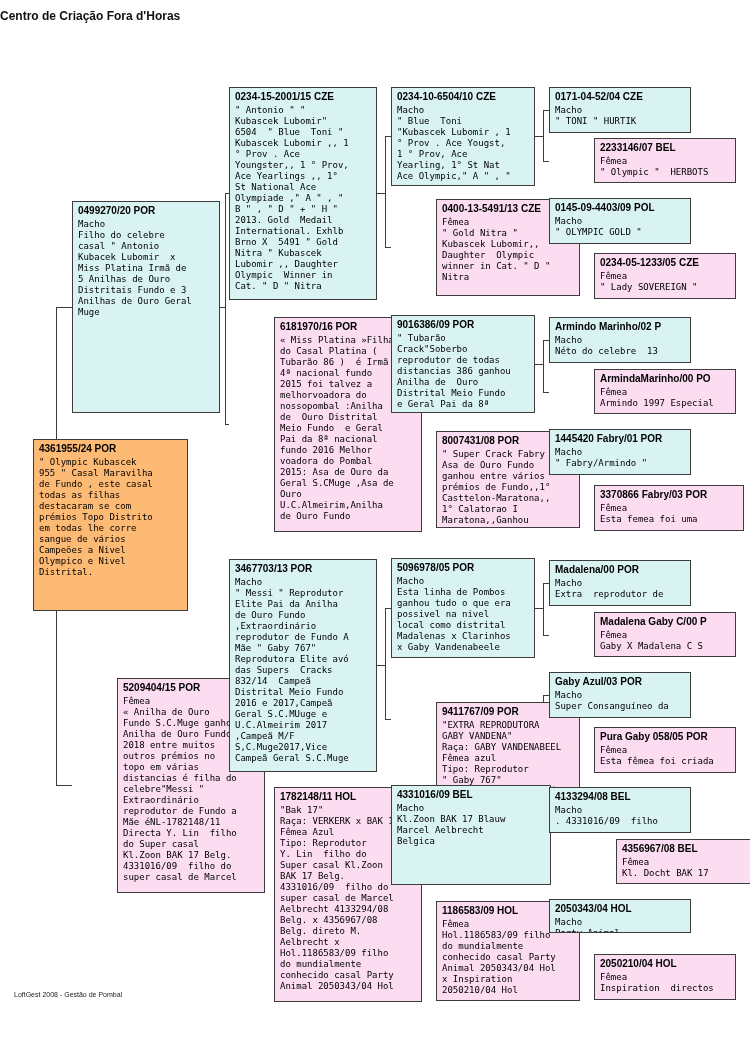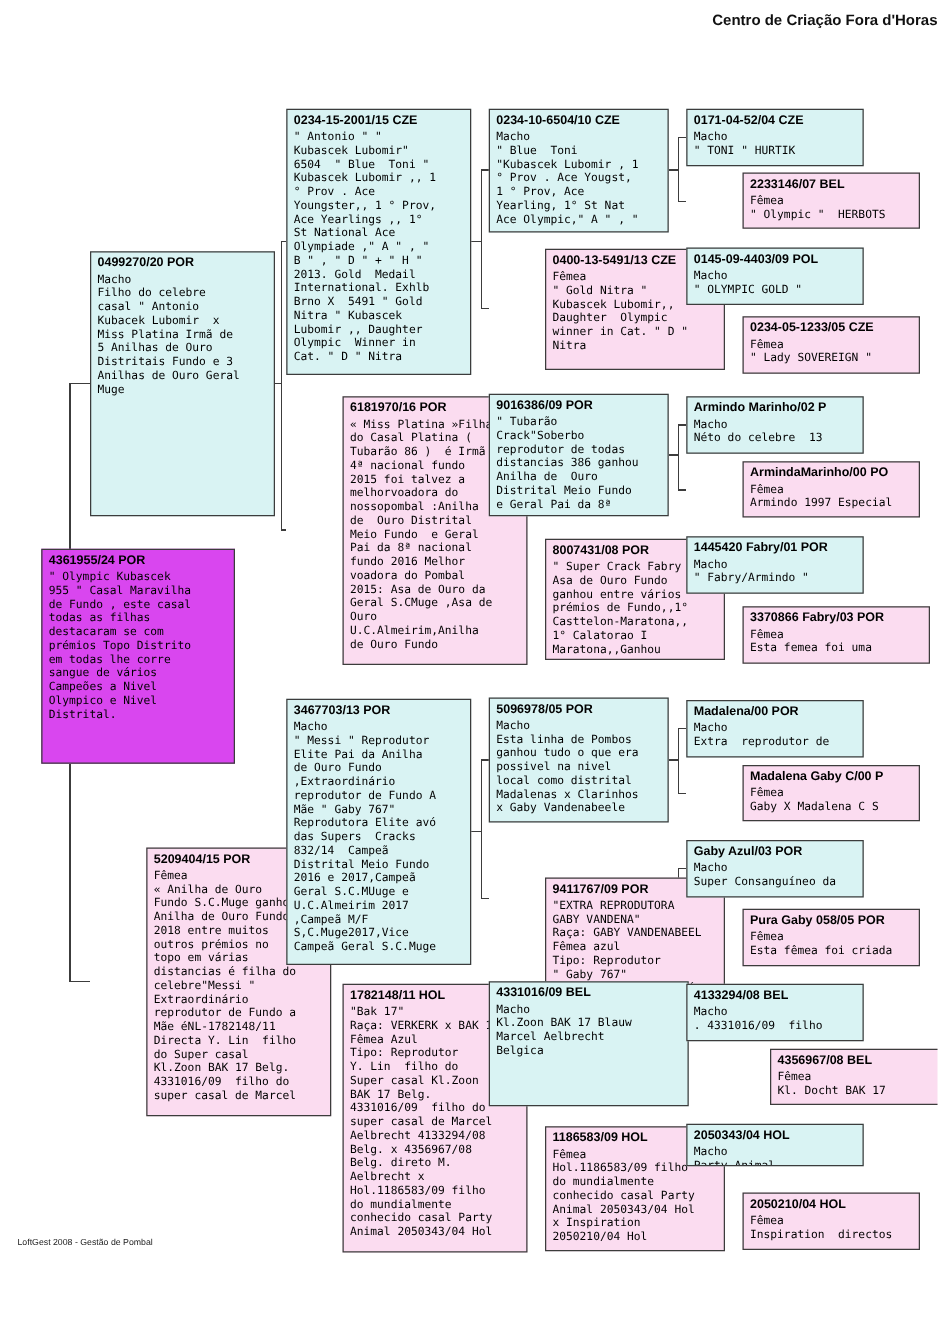--- a/index.html
+++ b/index.html
@@ -1,26 +1,26 @@
 <!DOCTYPE html>
 <html><head>
 <meta charset="utf-8">
 <style>
   html,body{margin:0;padding:0;}
   body{width:750px;height:1060px;position:relative;background:#ffffff;overflow:hidden;}
-  .title{position:absolute;top:9px;left:0;width:750px;text-align:right;
+  .title{position:absolute;top:9px;left:0;width:750px;text-align:left;
          font:bold 12px "Liberation Sans",sans-serif;color:#111;}
   .footer{position:absolute;top:991px;left:14px;
           font:7px "Liberation Sans",sans-serif;color:#222;}
   svg.lines{position:absolute;left:0;top:0;}
   .box{position:absolute;border:1px solid #3c3c3c;box-sizing:border-box;
        padding:3px 4px 2px 5px;overflow:hidden;background:#fff;}
   .male{background:#d9f3f3;}
   .female{background:#fbdcf0;margin-left:45px;}
-  .subject{background:#d946ef;}
+  .subject{background:#fdba74;}
   .ring{font:bold 10px "Liberation Sans",sans-serif;color:#000;margin-bottom:3px;white-space:nowrap;}
   .bodytext{font:9px/11px "DejaVu Sans Mono",monospace;color:#000;white-space:pre-wrap;}
 </style>
 </head>
 <body>
 
 <div class="title">Centro de Criação Fora d'Horas</div>
 
 <svg class="lines" width="750" height="1060">
   <path fill="none" stroke="#3c3c3c" stroke-width="1" shape-rendering="crispEdges" d="

